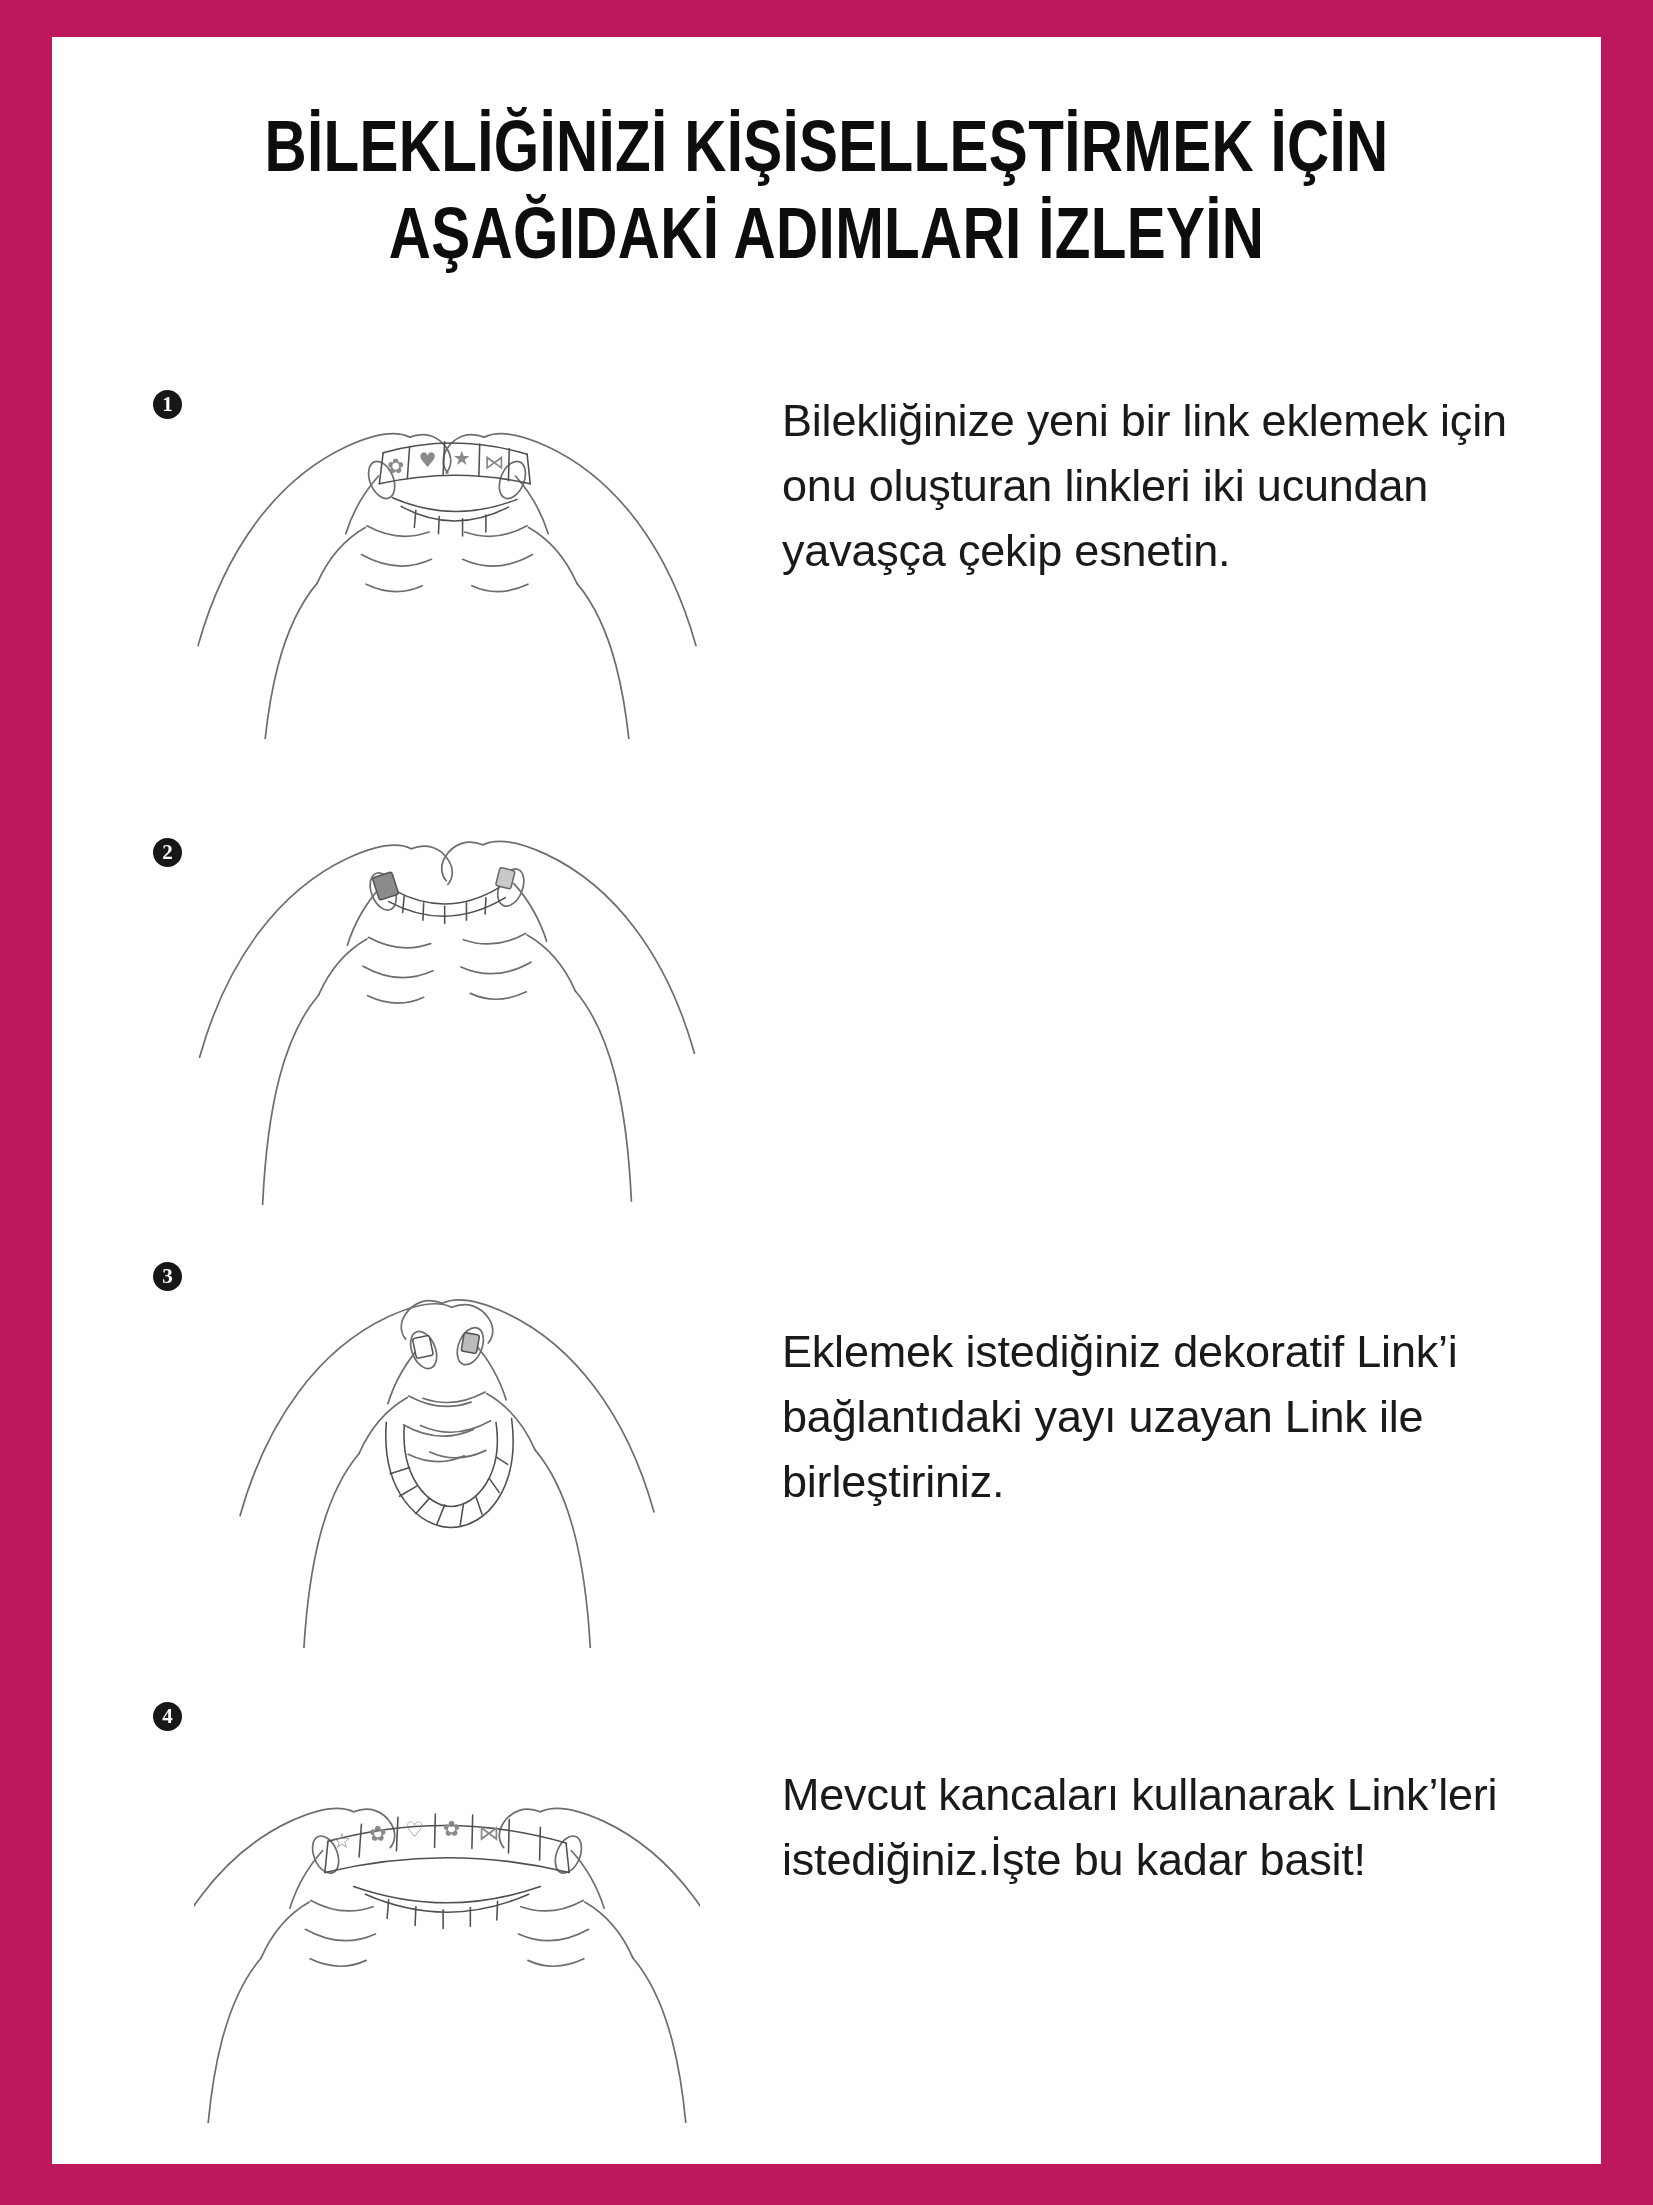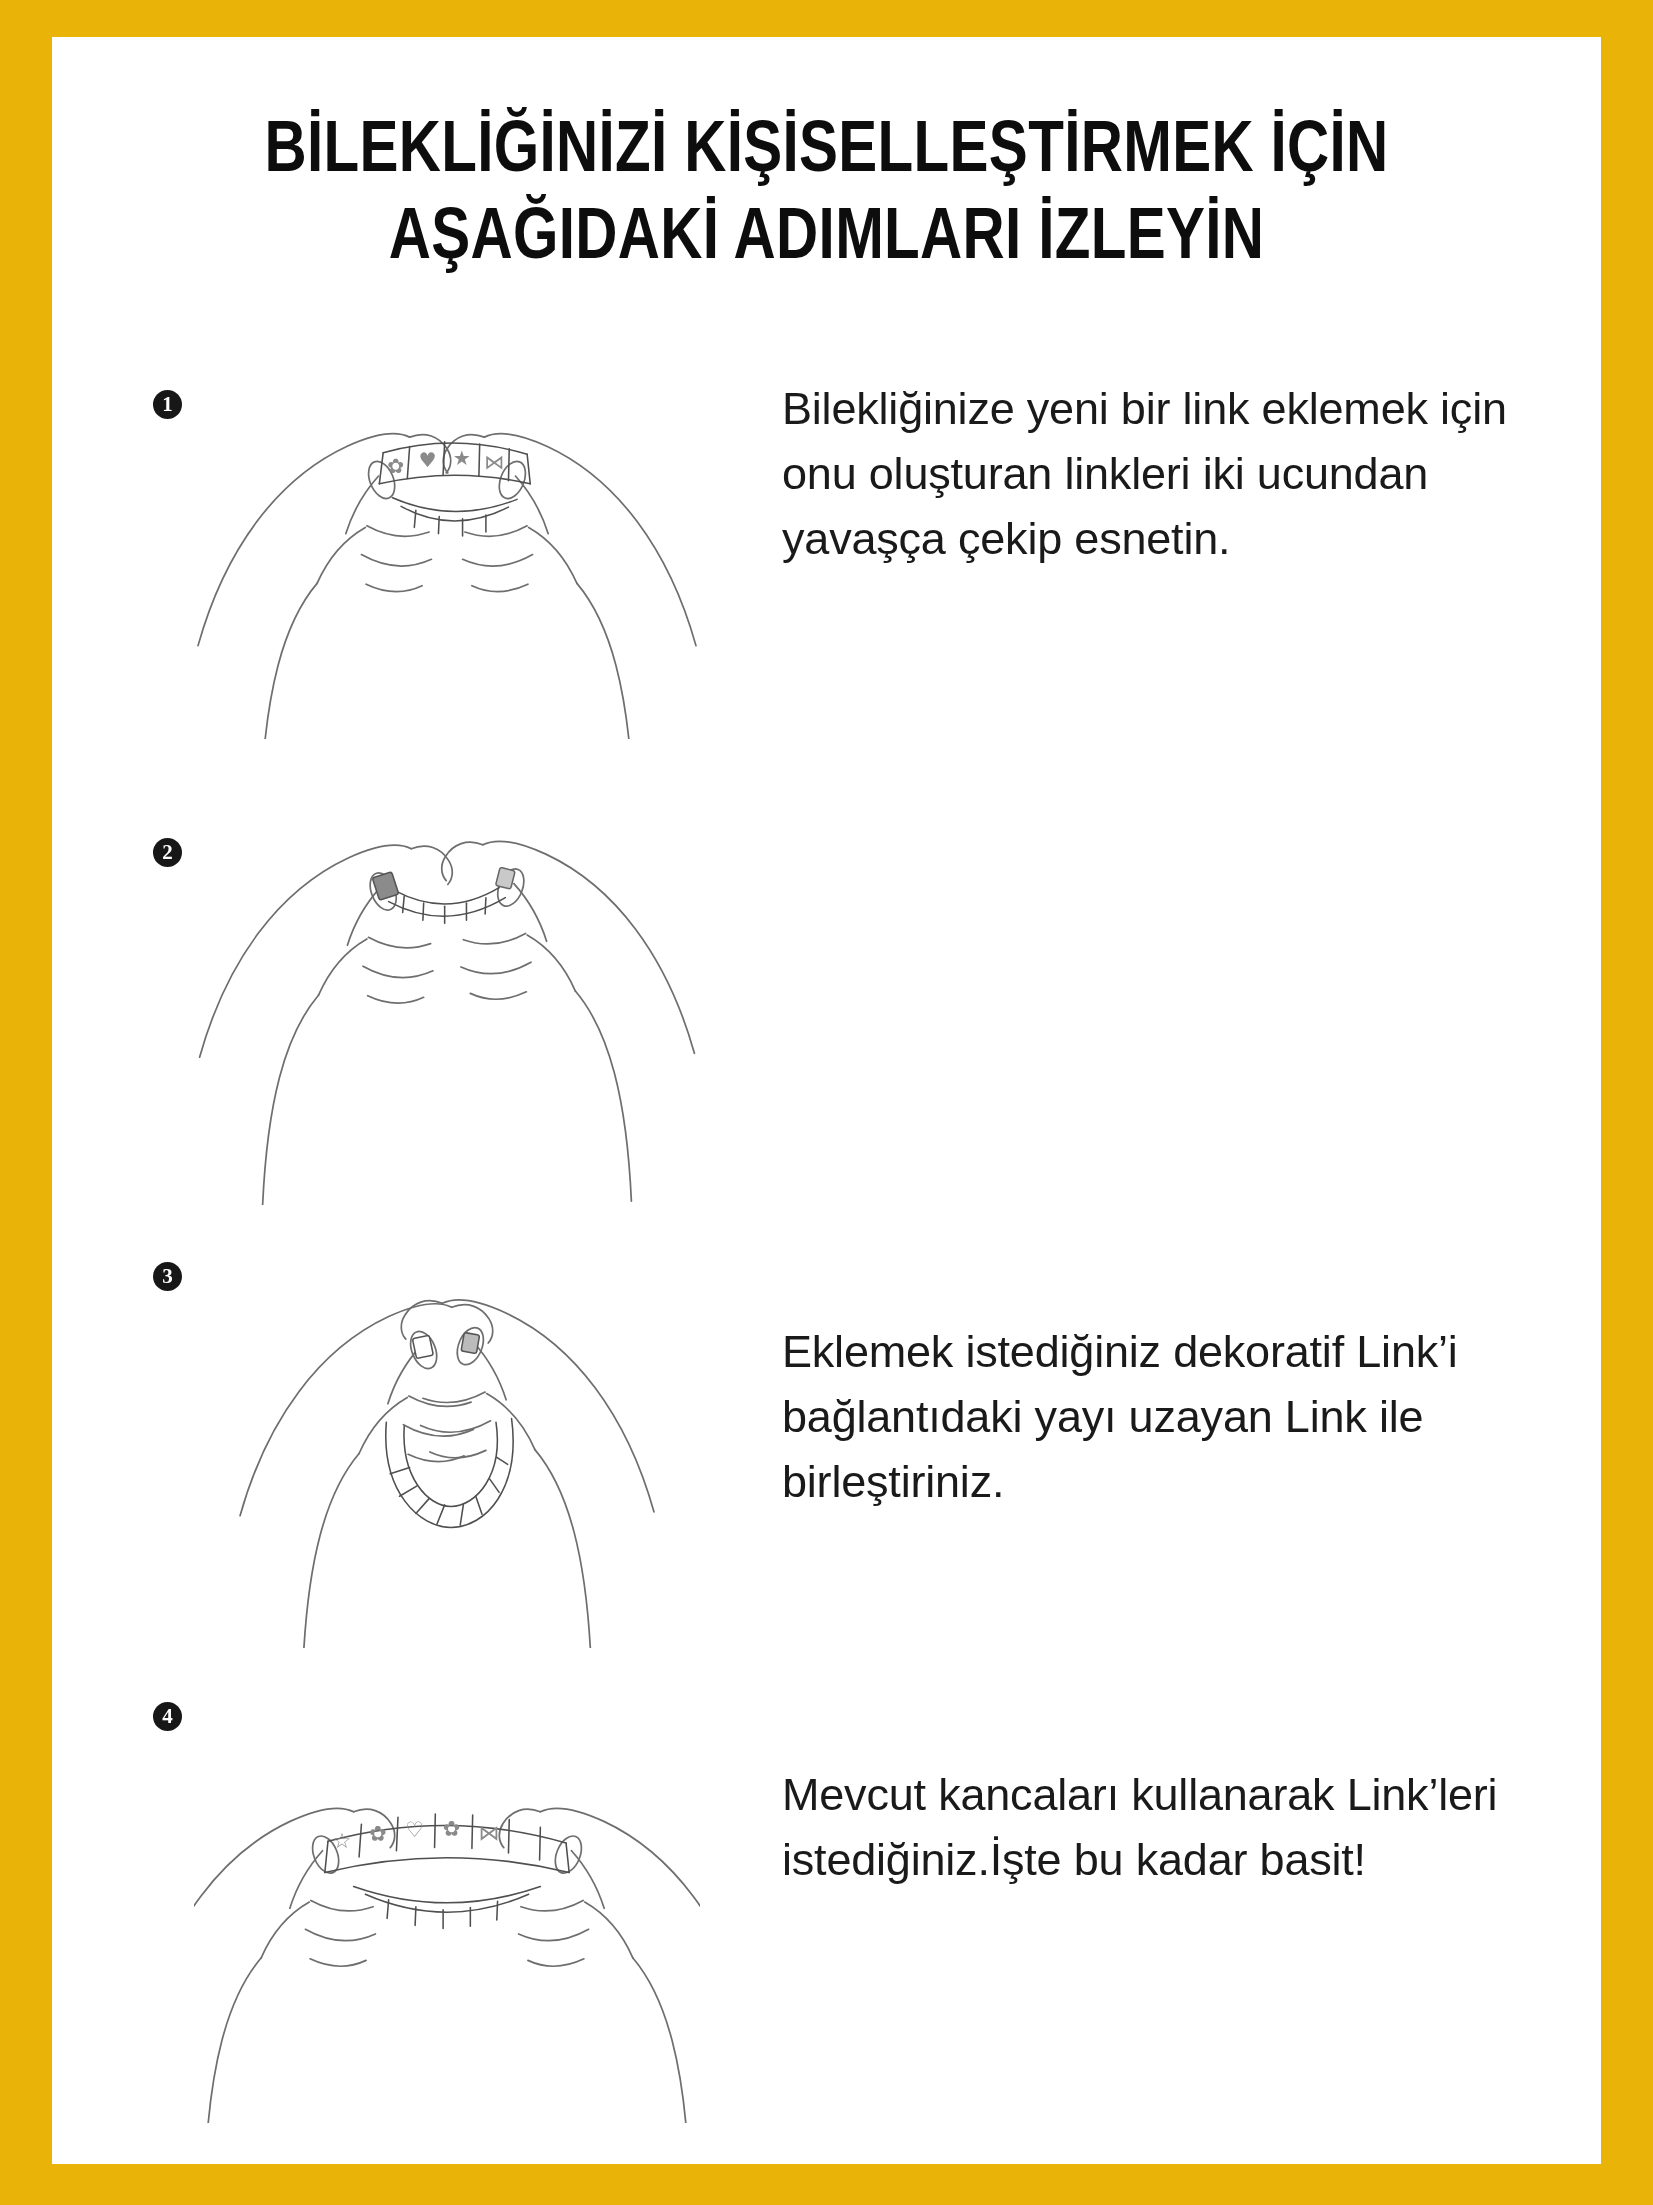--- a/index.html
+++ b/index.html
@@ -1,19 +1,19 @@
 <!DOCTYPE html>
 <html style="font-size:12.4px"><head>
 <meta charset="utf-8">
 <style>
   html,body{margin:0;padding:0;background:#e8e8e8;}
   .page{
     position:relative;
     width:1654px;height:2205px;
-    background:#eab308;
+    background:#be185d;
     font-family:"Liberation Sans",sans-serif;
     overflow:hidden;
   }
   .sheet{
     position:absolute;left:52px;top:37px;width:1549px;height:2127px;
     background:#ffffff;
   }
   .title{
     position:absolute;top:65px;left:0;width:100%;
     text-align:center;
@@ -46,21 +46,21 @@
   #step1 .illu{top:0px}
   #step2 .illu{top:23px}
   #step3 .illu{top:23px}
   #step4 .illu{top:54px}
   .stext{
     position:absolute;left:730px;width:790px;
     font-size:45px;line-height:65px;
     letter-spacing:-0.2px;
     color:#1a1a1a;
   }
-  #step1 .stext{top:26px}
+  #step1 .stext{top:38px}
   #step2 .stext{top:68px}
   #step3 .stext{top:83px}
   #step4 .stext{top:82px}
   .defs-holder{position:absolute;width:0;height:0;}
 </style>
 </head>
 <body>
 
 <div class="page">
 

